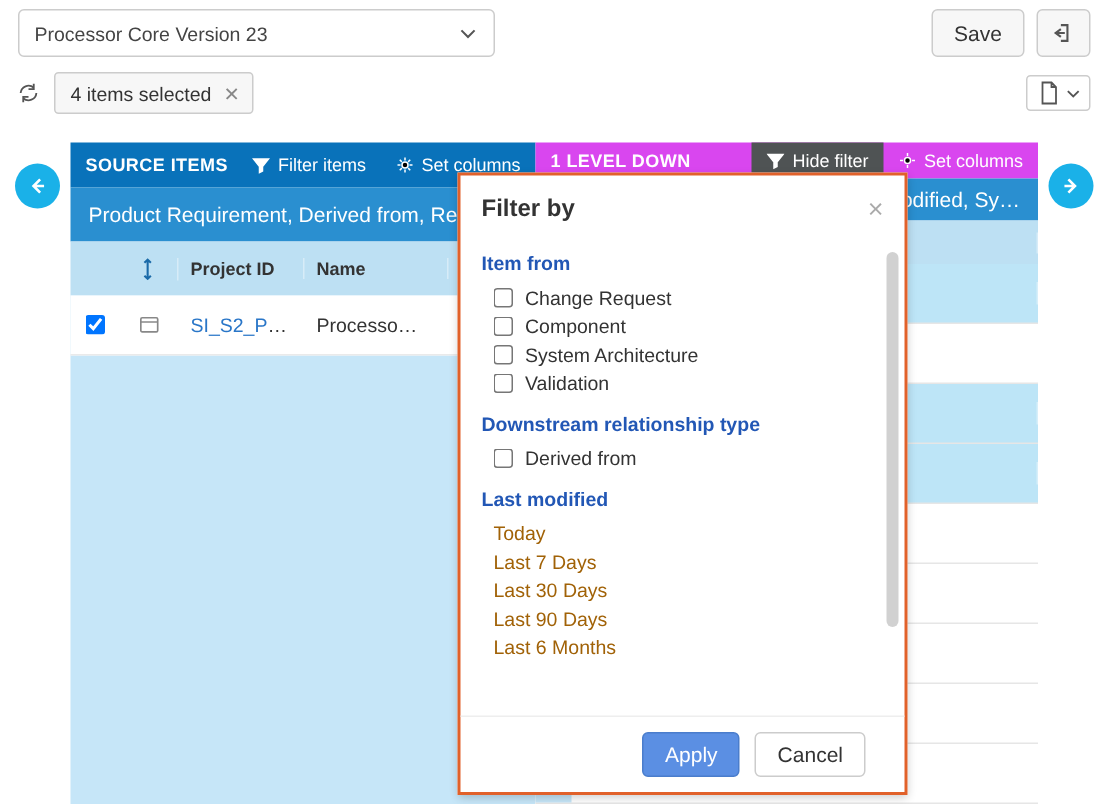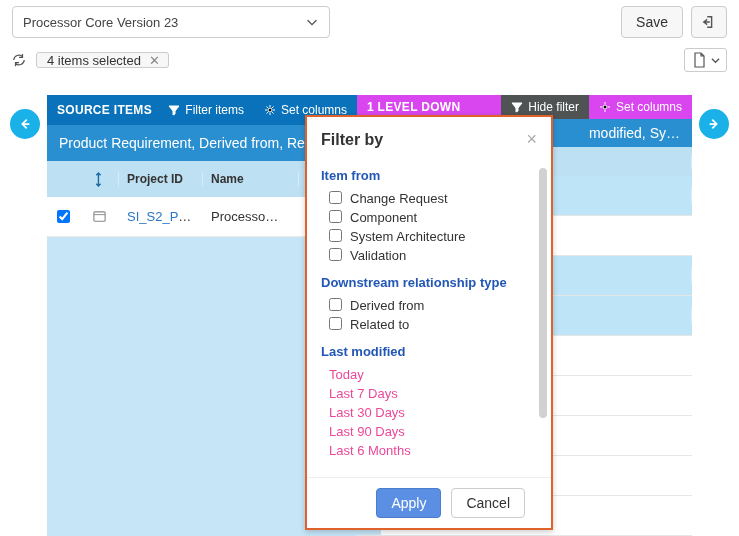--- a/index.html
+++ b/index.html
@@ -7,21 +7,21 @@
   .topbar { display:flex; align-items:center; padding:6px 12px 8px 12px; gap:8px; }
   .select-product { flex:0 0 318px; }
   .select-ctl { display:flex; align-items:center; justify-content:space-between; border:1px solid #ccc; border-radius:4px; height:32px; padding:0 10px; cursor:pointer; background:#fff;}
   .select-ctl span { color:#444; }
   .btn { display:inline-flex; align-items:center; justify-content:center; height:32px; padding:0 14px; border:1px solid #ccc; border-radius:4px; background:#f7f7f7; cursor:pointer; color:#333; font-size:14px;}
   .btn.icon-only{ width:36px; padding:0;}
   .spacer{ flex:1; }
   svg.ic{ width:14px; height:14px; stroke:#555; fill:none; }
   .subbar{ display:flex; align-items:center; padding:2px 12px 6px 12px; gap:10px;}
   .refresh{ width:18px; height:18px; cursor:pointer;}
-  .tag{ display:inline-flex; align-items:center; border:1px solid #ccc; background:#f7f7f7; border-radius:3px; height:16px; padding:0 8px 0 10px; font-size:13px; gap:8px; color:#333;}
+  .tag{ display:inline-flex; align-items:center; border:1px solid #ccc; background:#f7f7f7; border-radius:3px; height:28px; padding:0 8px 0 10px; font-size:13px; gap:8px; color:#333;}
   .tag-x{ font-size:13px; color:#888; cursor:pointer;}
   .exp-btn{ display:flex; align-items:center; gap:4px; border:1px solid #ccc; border-radius:3px; height:24px; padding:0 6px; background:#fff; cursor:pointer;}
   .nav-circle{ position:absolute; top:109px; width:30px; height:30px; border-radius:50%; background:#1ab1e8; display:flex; align-items:center; justify-content:center; cursor:pointer;}
   .nav-circle svg{ stroke:#fff;}
   .nav-left{ left:10px;} .nav-right{ right:10px;}
   .content-wrap{ position:absolute; left:47px; top:95px; right:47px; bottom:0; display:flex; }
   .panel{ position:relative; display:flex; flex-direction:column; }
   .panel.left{ width:310px; }
   .panel.right{ flex:1; }
   .panel-head{ display:flex; align-items:center; height:30px; background:#0972ba; color:#fff; font-size:12px; padding:0 0 0 10px; }
@@ -44,29 +44,29 @@
   .row{ display:flex; align-items:center; height:40px; border-bottom:1px solid #eaeaea; font-size:13px;}
   .panel.left .row .c3 span{ color:#2976c8;}
   .panel.left .body{ background:#c6e6f8; flex:1;}
   .panel.left .row{ background:#fff;}
   .panel.right .body{ background:#fff;}
   .panel.right .row{ border-bottom:1px solid #e6e6e6; }
   .panel.right .row.selected{ background:#bde5f7;}
   .panel.right .row .rbar{ width:24px; height:100%; background:#c6e6f8;}
   .sort-ic{ height:14px;}
   
-  .popup{ position:absolute; left:305px; top:115px; width:248px; height:415px; background:#fff; border:2px solid #e1612a; display:flex; flex-direction:column; box-shadow:0 2px 6px rgba(0,0,0,.2);}
+  .popup{ position:absolute; left:305px; top:115px; width:300px; height:415px; background:#fff; border:2px solid #e1612a; display:flex; flex-direction:column; box-shadow:0 2px 6px rgba(0,0,0,.2);}
   .popup-hd{ display:flex; justify-content:space-between; align-items:center; padding:12px 14px 8px 14px;}
   .popup-hd h3{ font-size:16px; font-weight:600;}
   .popup-cls{ color:#aaa; font-size:18px; cursor:pointer;}
   .popup-body{ flex:1; overflow:hidden; position:relative; padding:0 20px 0 14px;}
   .group-title{ color:#2257b5; font-weight:700; font-size:13px; margin:10px 0 6px 0;}
-  .chk{ display:flex; align-items:flex-start; gap:8px; padding:2px 0 2px 8px; font-size:13px; color:#333;}
+  .chk{ display:flex; align-items:center; gap:8px; padding:2px 0 2px 8px; font-size:13px; color:#333;}
   .chk input{ accent-color:#2257b5;}
-  .plain{ padding:2px 0 2px 8px; font-size:13px; color:#ec4899; cursor:pointer;}
+  .plain{ padding:2px 0 2px 8px; font-size:13px; color:#a16207; cursor:pointer;}
   .popup-ft{ display:flex; justify-content:flex-end; gap:10px; padding:10px 26px; border-top:1px solid #eee;}
   .btn-primary{ background:#5b8fe3; border:1px solid #4a7dcc; color:#fff;}
   .btn-secondary{ background:#fff; border:1px solid #ccc;}
   .scrollbar{ position:absolute; right:4px; top:10px; width:8px; height:250px; background:rgba(0,0,0,.18); border-radius:4px;}
   .panel.left .c1 svg, .panel.left .c2 svg{ width:15px;height:15px;}
   .page-ic{ width:16px;height:16px;}
 </style>
 </head>
 <body>
 
@@ -260,24 +260,20 @@
           <input type="checkbox" style="">
           <span>Validation</span>
         </label>
       </div>
     <div class="group-title">Downstream relationship type</div>
     <div id="rel-types">
         <label class="chk">
           <input type="checkbox" style="">
           <span>Derived from</span>
         </label>
-        <label class="chk">
-          <input type="checkbox" style="">
-          <span>Related to</span>
-        </label>
       </div>
     <div class="group-title">Last modified</div>
     <div id="last-mod">
         <div class="plain">Today</div>
         <div class="plain">Last 7 Days</div>
         <div class="plain">Last 30 Days</div>
         <div class="plain">Last 90 Days</div>
         <div class="plain">Last 6 Months</div>
       </div>
     <div class="scrollbar"></div>

